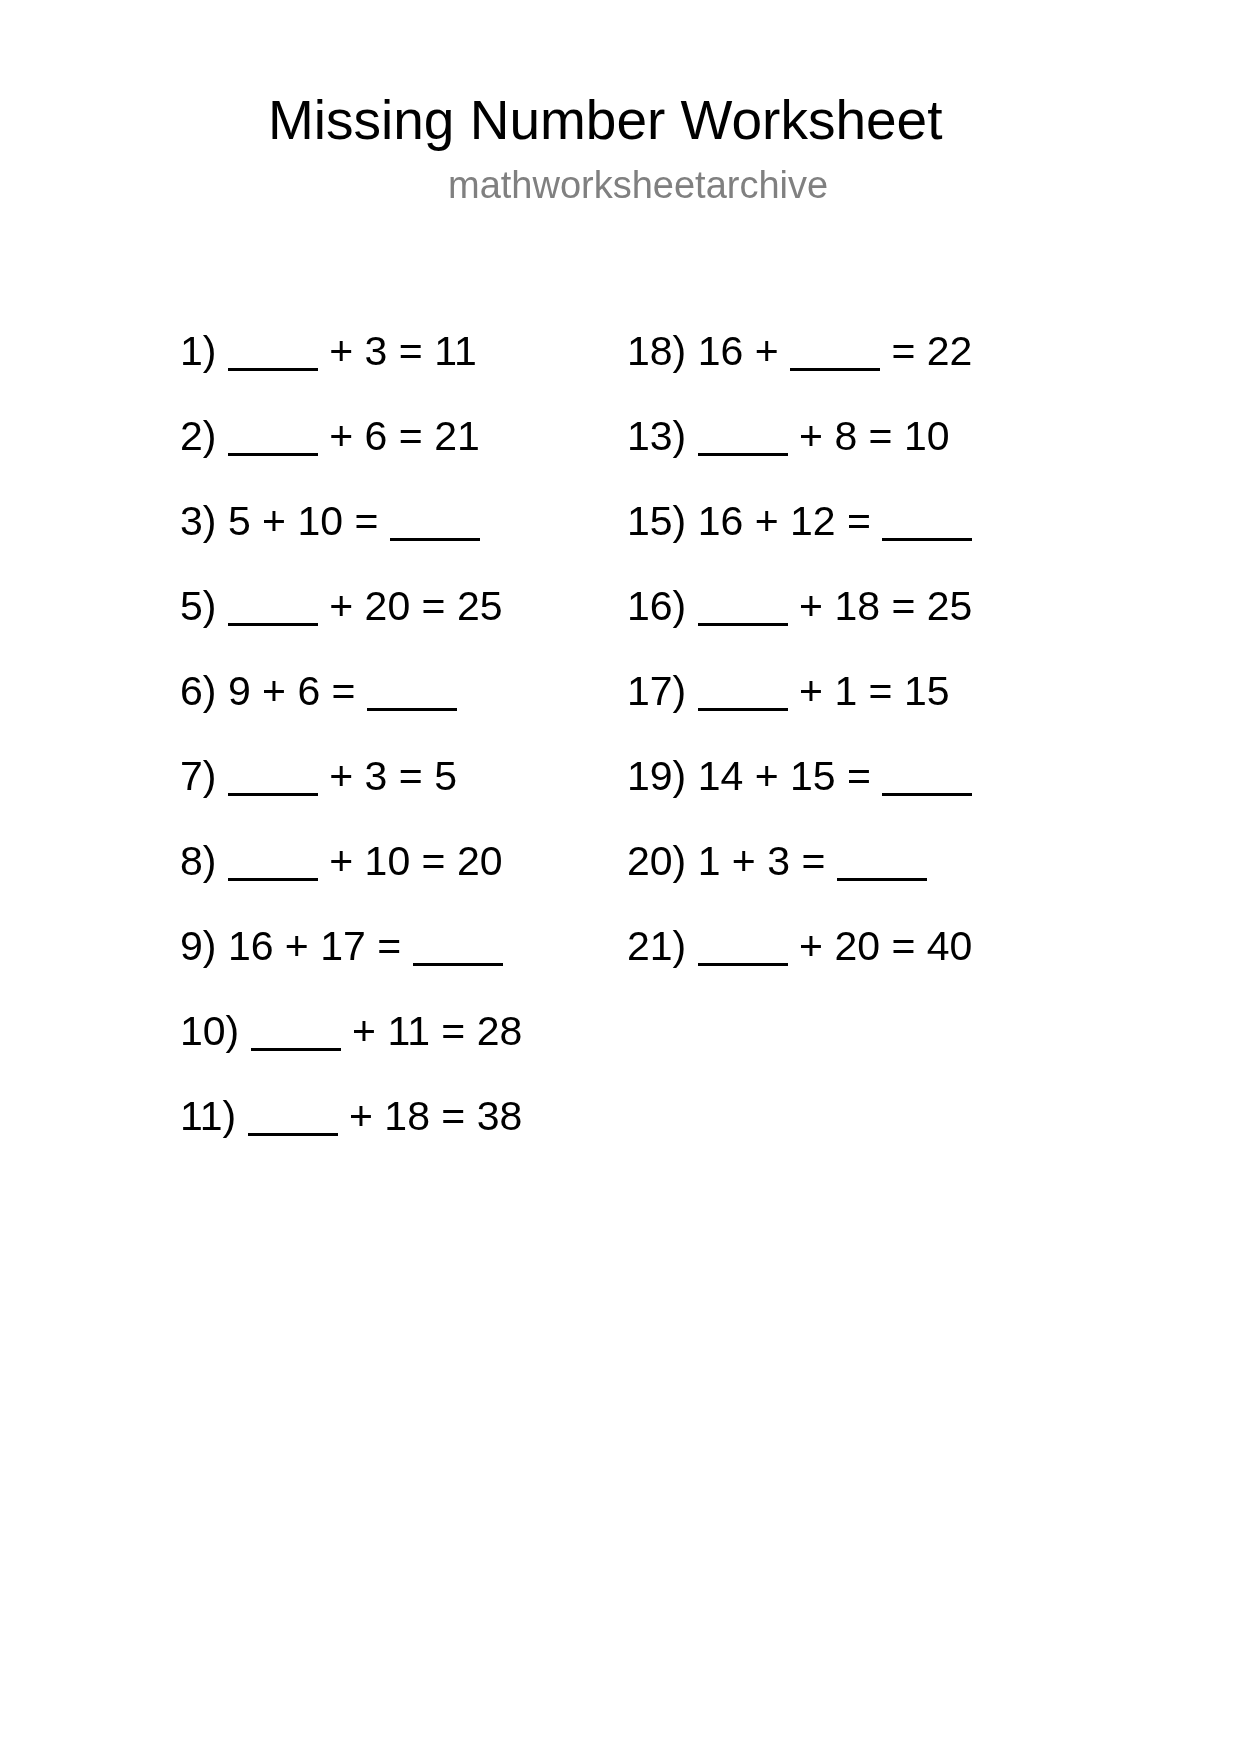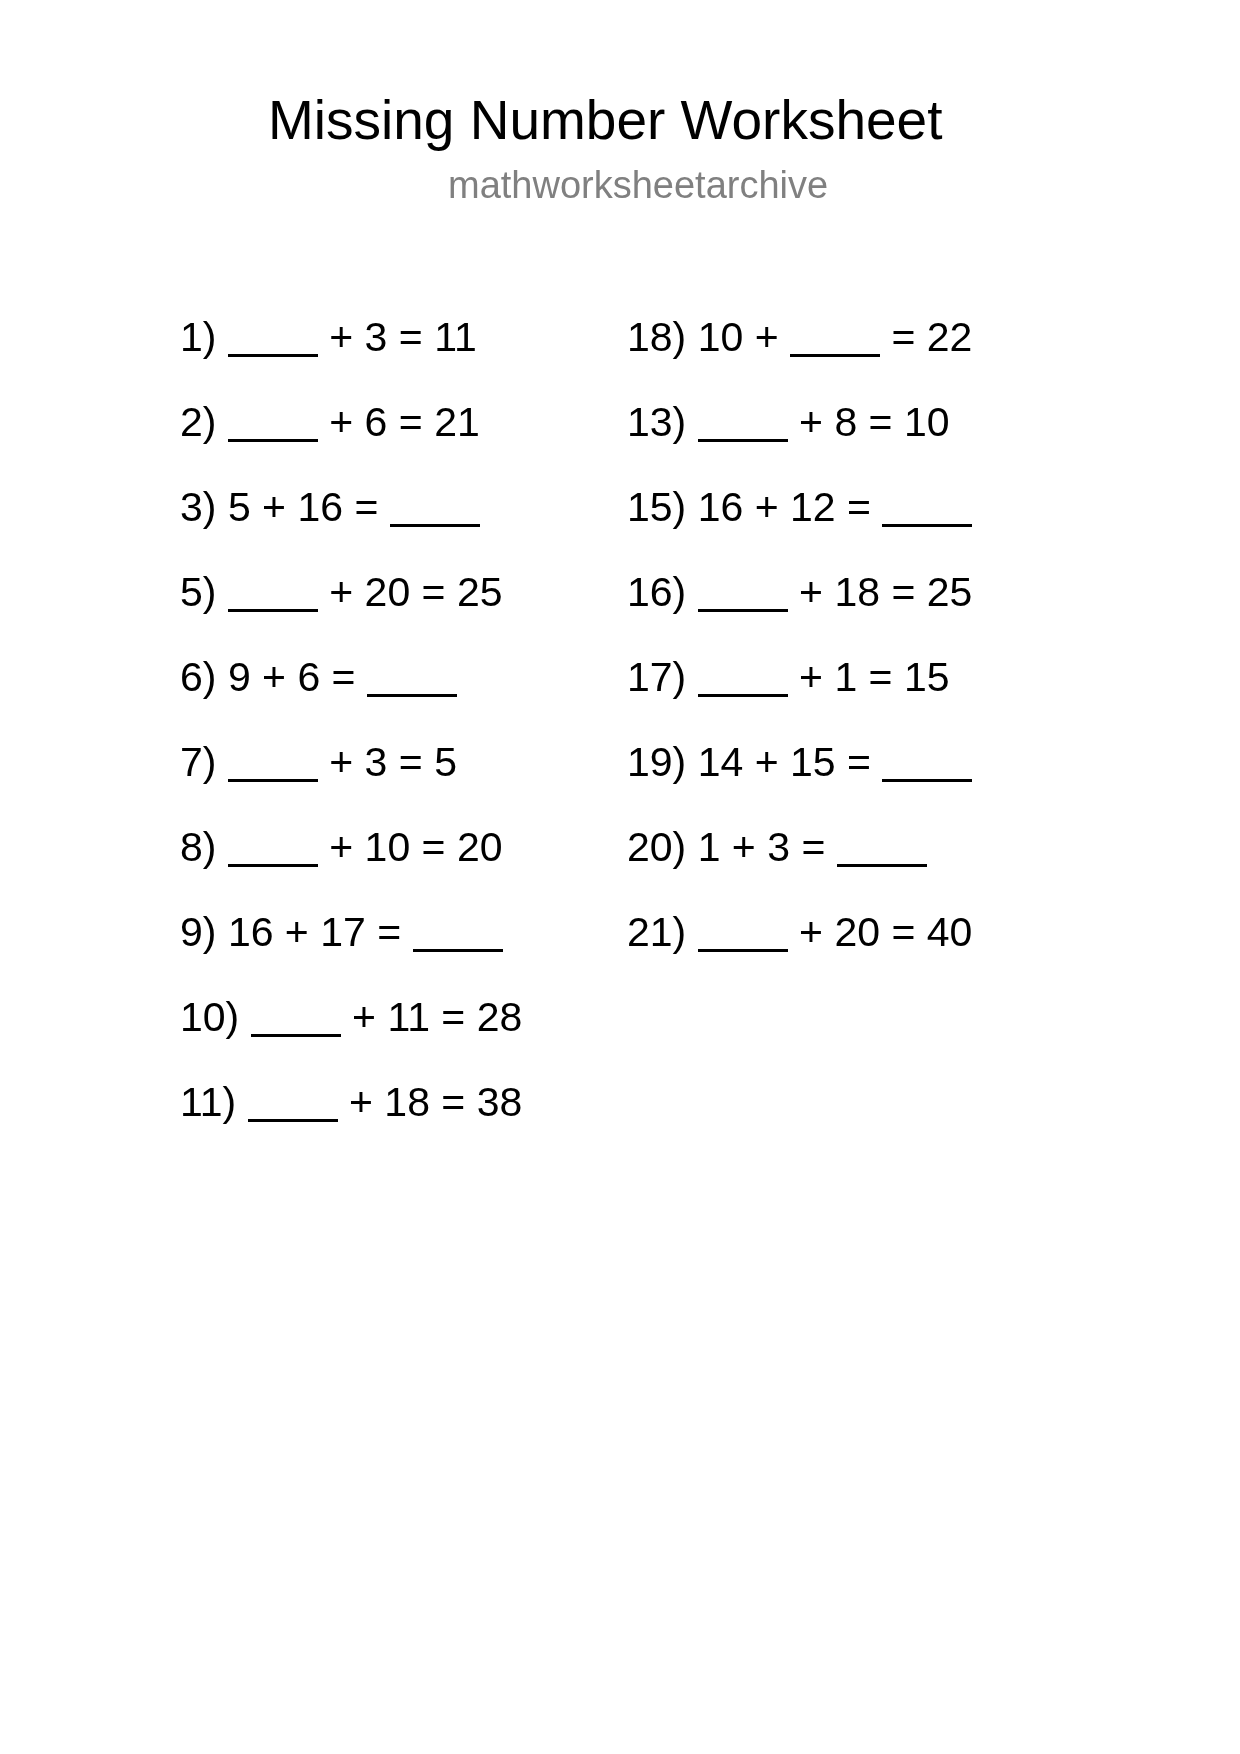--- a/index.html
+++ b/index.html
@@ -28,21 +28,21 @@
     position: absolute;
     left: 448px;
     top: 162px;
     font-size: 38px;
     line-height: 46px;
     color: #808080;
     white-space: nowrap;
   }
   .column {
     position: absolute;
-    top: 312px;
+    top: 326px;
   }
   .column.left { left: 180px; }
   .column.right { left: 627px; }
   .problem {
     height: 85px;
     font-size: 41px;
     line-height: 50px;
     white-space: pre;
   }
   .blank {
@@ -57,32 +57,32 @@
 </head>
 <body>
 
 <div>
   <div class="title">Missing Number Worksheet</div>
   <div class="subtitle">mathworksheetarchive</div>
 
   <div class="column left">
     <div class="problem"><span>1)</span> <span class="blank"></span> <span>+ 3 = 11</span></div>
     <div class="problem"><span>2)</span> <span class="blank"></span> <span>+ 6 = 21</span></div>
-    <div class="problem"><span>3)</span> <span>5 + 16 =</span> <span class="blank"></span></div>
+    <div class="problem"><span>3)</span> <span>5 + 10 =</span> <span class="blank"></span></div>
     <div class="problem"><span>5)</span> <span class="blank"></span> <span>+ 20 = 25</span></div>
     <div class="problem"><span>6)</span> <span>9 + 6 =</span> <span class="blank"></span></div>
     <div class="problem"><span>7)</span> <span class="blank"></span> <span>+ 3 = 5</span></div>
     <div class="problem"><span>8)</span> <span class="blank"></span> <span>+ 10 = 20</span></div>
     <div class="problem"><span>9)</span> <span>16 + 17 =</span> <span class="blank"></span></div>
     <div class="problem"><span>10)</span> <span class="blank"></span> <span>+ 11 = 28</span></div>
     <div class="problem"><span>11)</span> <span class="blank"></span> <span>+ 18 = 38</span></div>
   </div>
 
   <div class="column right">
-    <div class="problem"><span>18)</span> <span>10 +</span> <span class="blank"></span> <span>= 22</span></div>
+    <div class="problem"><span>18)</span> <span>16 +</span> <span class="blank"></span> <span>= 22</span></div>
     <div class="problem"><span>13)</span> <span class="blank"></span> <span>+ 8 = 10</span></div>
     <div class="problem"><span>15)</span> <span>16 + 12 =</span> <span class="blank"></span></div>
     <div class="problem"><span>16)</span> <span class="blank"></span> <span>+ 18 = 25</span></div>
     <div class="problem"><span>17)</span> <span class="blank"></span> <span>+ 1 = 15</span></div>
     <div class="problem"><span>19)</span> <span>14 + 15 =</span> <span class="blank"></span></div>
     <div class="problem"><span>20)</span> <span>1 + 3 =</span> <span class="blank"></span></div>
     <div class="problem"><span>21)</span> <span class="blank"></span> <span>+ 20 = 40</span></div>
   </div>
 </div>
 

